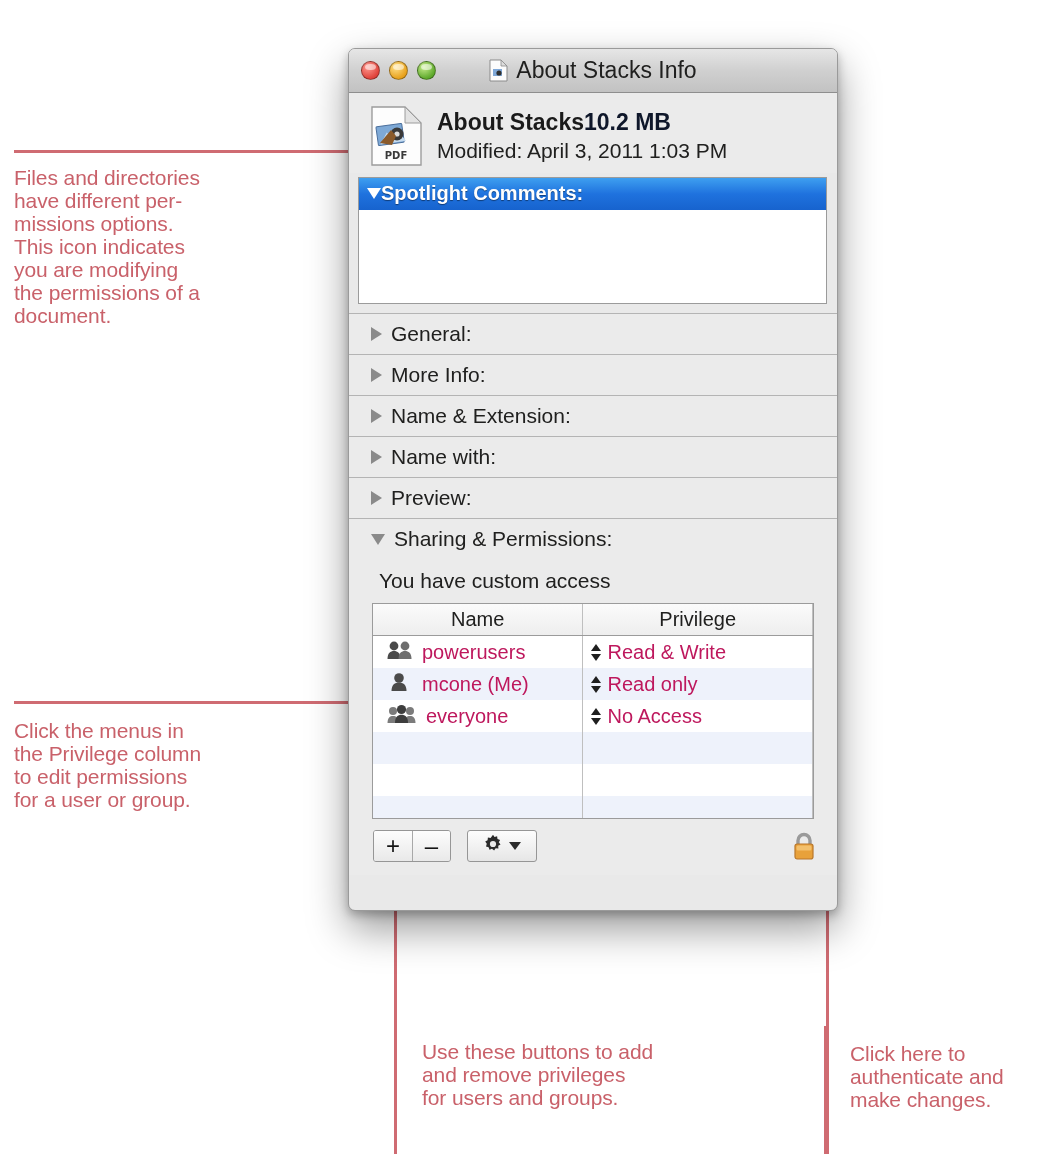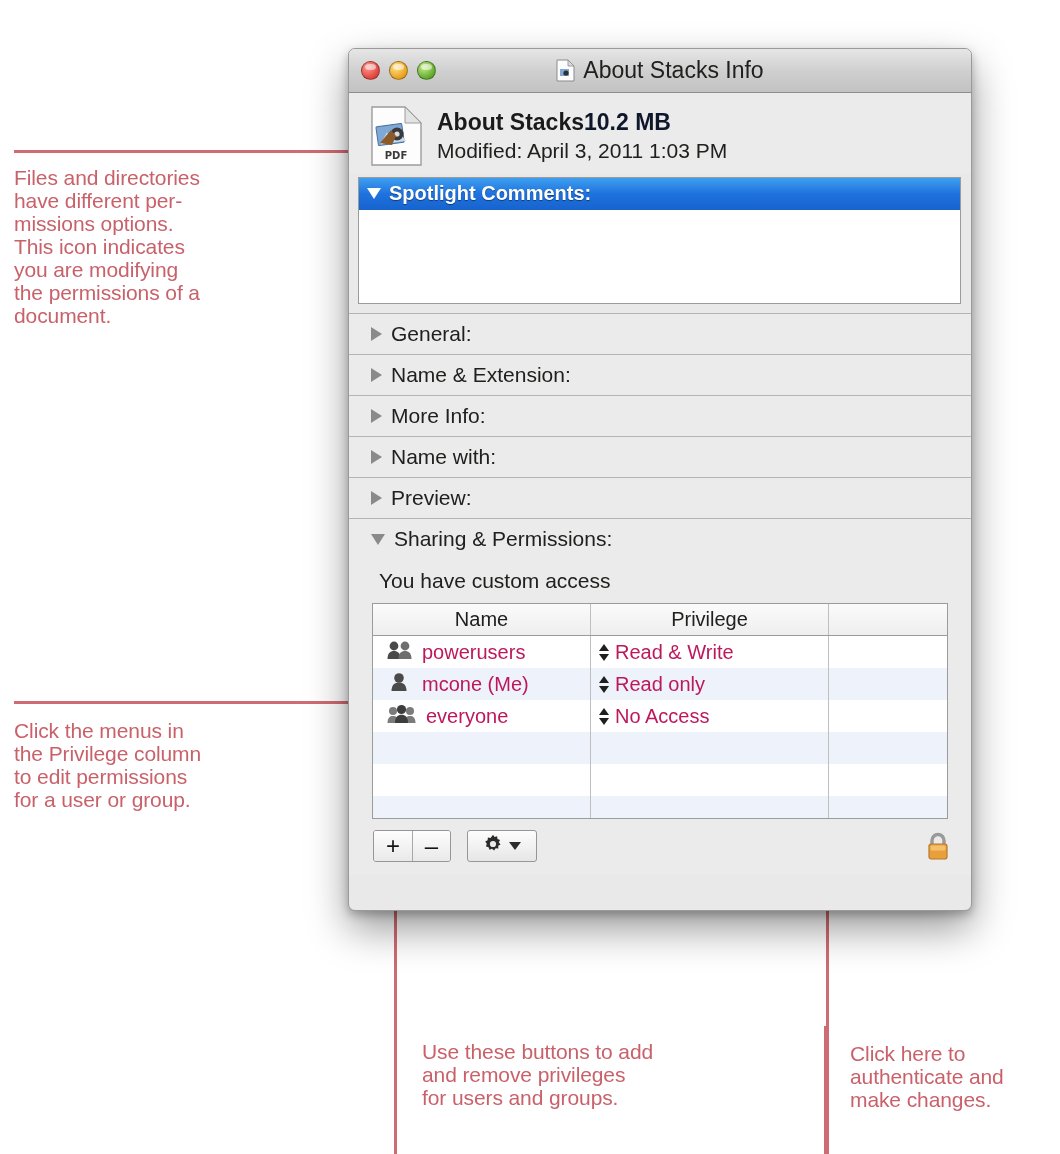--- a/index.html
+++ b/index.html
@@ -38,21 +38,21 @@
     border: 3px solid #cf6b72;
     border-radius: 50%;
     background: transparent;
   }
 
   
   .window {
     position: absolute;
     left: 348px;
     top: 48px;
-    width: 624px;
+    width: 490px;
     height: 863px;
     border-radius: 7px 7px 7px 7px;
     background: #e9e9e9;
     box-shadow: 0 18px 40px rgba(0,0,0,0.40),
                 0 4px 10px rgba(0,0,0,0.25);
     border: 1px solid #9a9a9a;
     box-sizing: border-box;
     overflow: hidden;
   }
 
@@ -137,21 +137,20 @@
     border: 1px solid #9b9b9b;
   }
   .spotlight-header {
     background: linear-gradient(to bottom, #3e9ff0 0%, #1f72de 50%, #1763ce 100%);
     color: #ffffff;
     font-size: 20px;
     font-weight: bold;
     padding: 4px 8px 5px 8px;
     display: flex;
     align-items: center;
-    gap: 8px;
     text-shadow: 0 1px 1px rgba(0,0,0,0.45);
   }
   .spotlight-body {
     background: #ffffff;
     height: 93px;
   }
 
   
   .tri {
     width: 0; height: 0;
@@ -402,26 +401,26 @@
 
   <div class="sections">
 
     <div class="section-row">
       <span class="tri tri-right-dark"></span>
       <span>General:</span>
     </div>
 
     <div class="section-row">
       <span class="tri tri-right-dark"></span>
-      <span>Name &amp; Extension:</span>
+      <span>More Info:</span>
     </div>
 
     <div class="section-row">
       <span class="tri tri-right-dark"></span>
-      <span>More Info:</span>
+      <span>Name &amp; Extension:</span>
     </div>
 
     <div class="section-row">
       <span class="tri tri-right-dark"></span>
       <span>Name with:</span>
     </div>
 
     <div class="section-row">
       <span class="tri tri-right-dark"></span>
       <span>Preview:</span>

